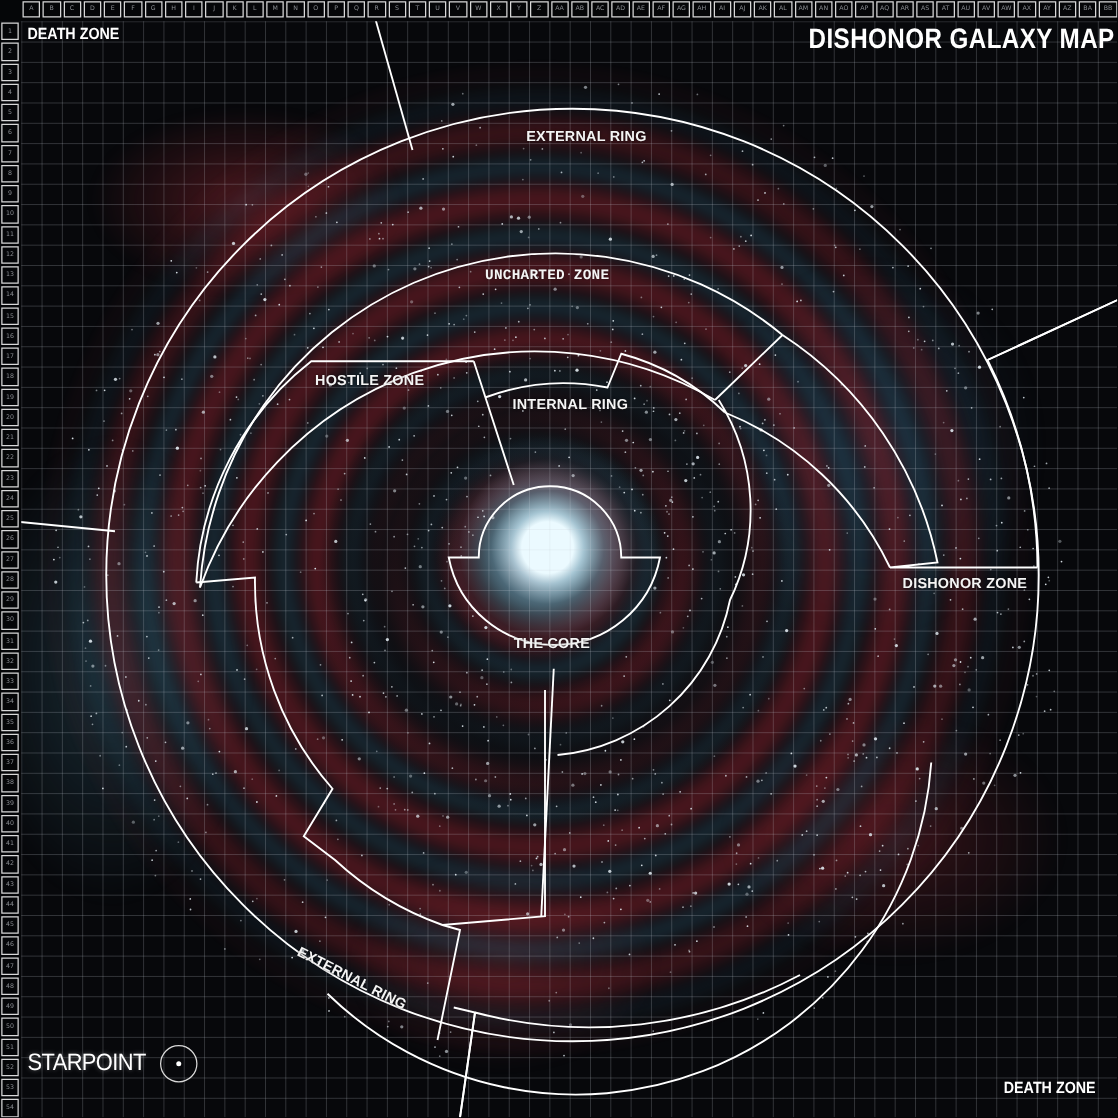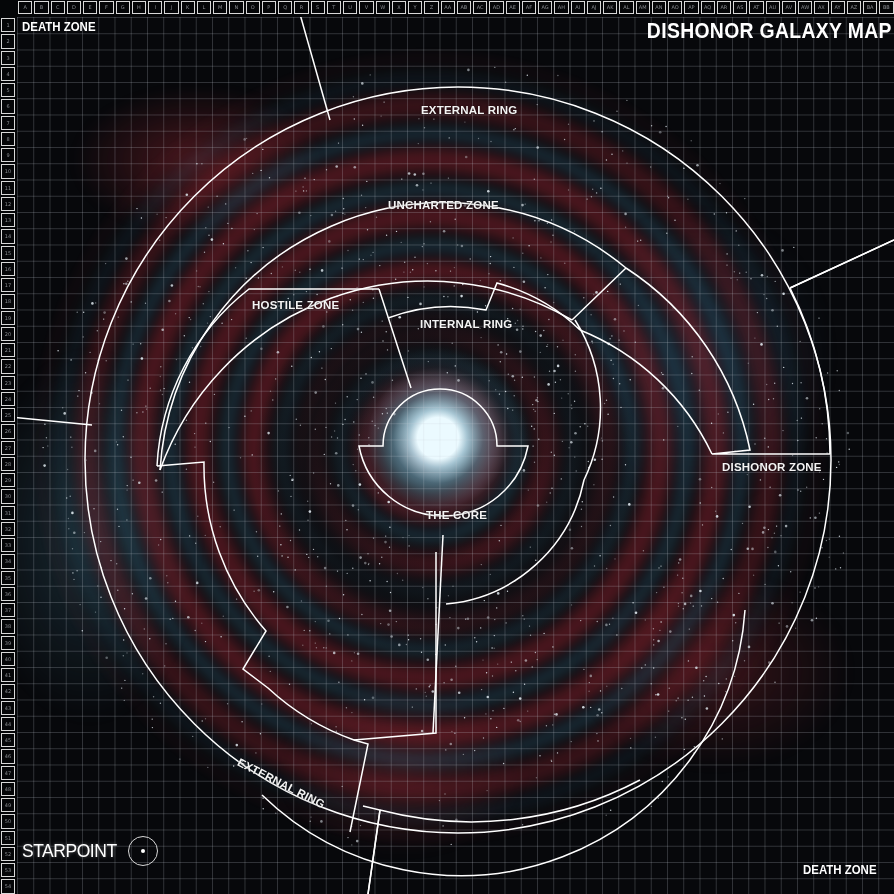--- a/index.html
+++ b/index.html
@@ -1237,24 +1237,24 @@
       <div class="row-cell">52</div>
       <div class="row-cell">53</div>
       <div class="row-cell">54</div>
     </div>
 
   <div class="title">DISHONOR GALAXY MAP</div>
   <div class="corner-label" style="left:22px; top:19px;">DEATH ZONE</div>
   <div class="corner-label" style="left:803px; top:862px;">DEATH ZONE</div>
 
   <div class="label" style="left:421px; top:104px;">EXTERNAL RING</div>
-  <div class="label" style="left:388px; top:199px;">UNCHARTED ZONE</div>
+  <div class="label" style="left:388px; top:214px;font-family:Liberation Mono, monospace;">UNCHARTED ZONE</div>
   <div class="label" style="left:252px; top:299px;">HOSTILE ZONE</div>
-  <div class="label" style="left:420px; top:318px;">INTERNAL RING</div>
+  <div class="label" style="left:410px; top:318px;">INTERNAL RING</div>
   <div class="label" style="left:722px; top:461px;">DISHONOR ZONE</div>
-  <div class="label" style="left:411px; top:509px;margin-left:15px;">THE CORE</div>
+  <div class="label" style="left:411px; top:509px;">THE CORE</div>
   <div class="label" style="left:241px; top:756px; transform:rotate(27deg);">EXTERNAL RING</div>
 
   <div class="brand">
     <span class="brand-text">STARPOINT</span>
     <span class="brand-logo"></span>
   </div>
 </div>
 
 </body></html>

